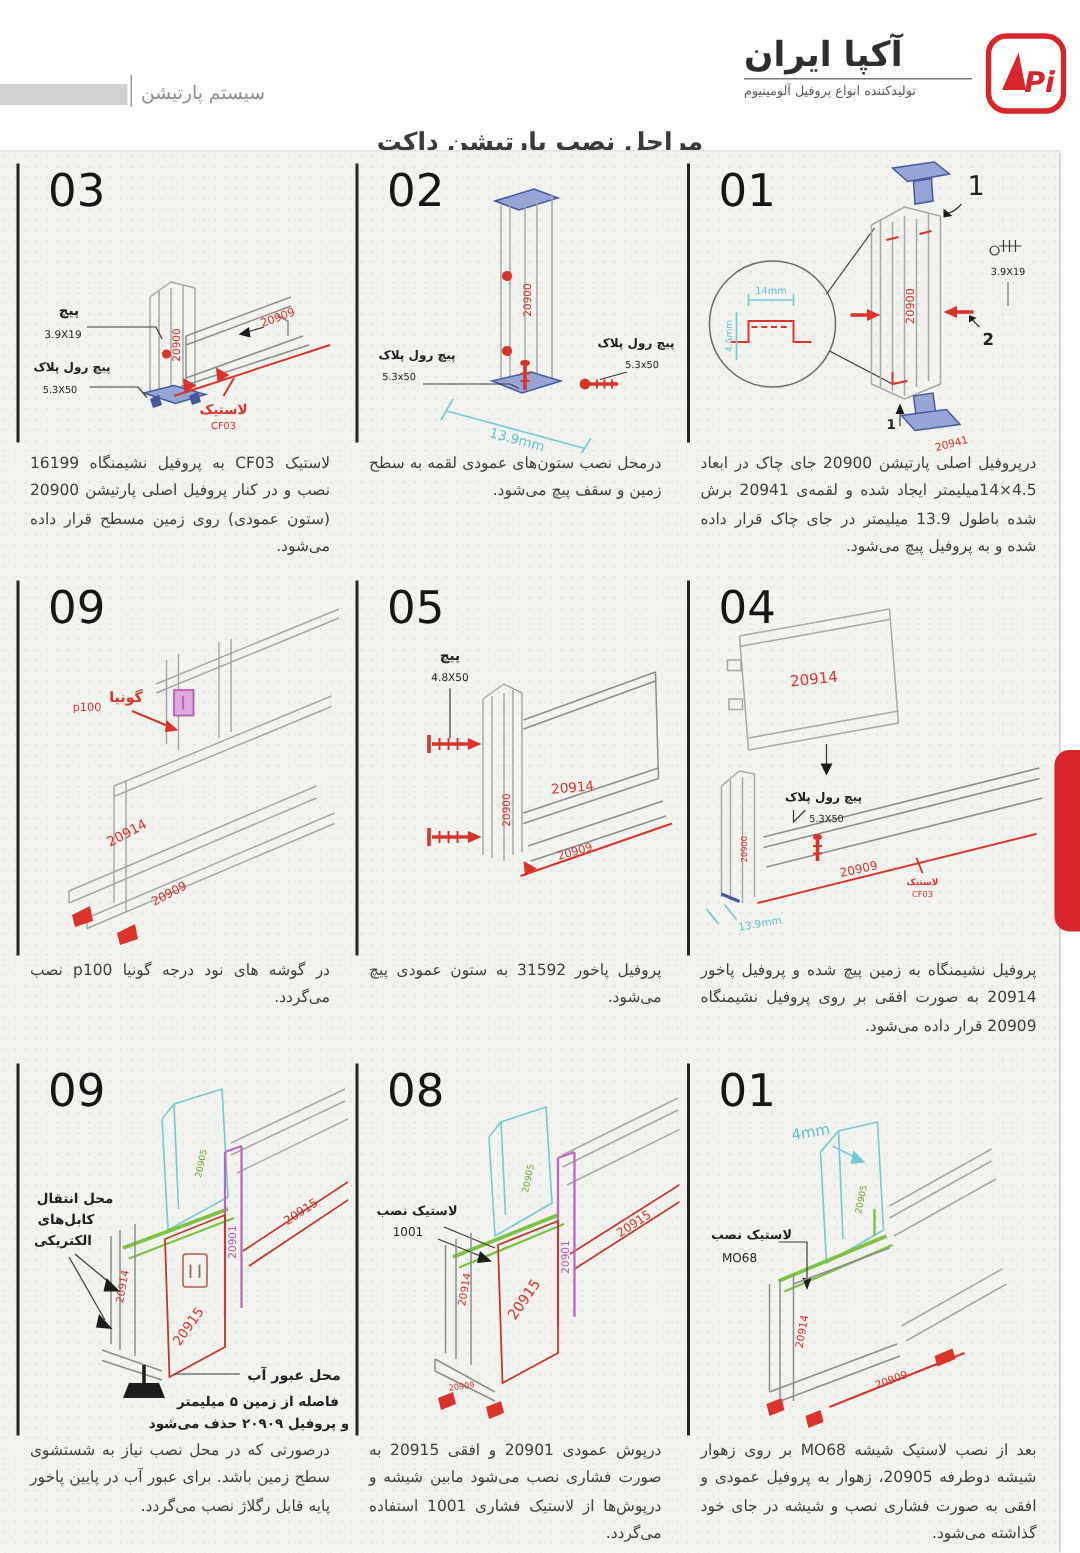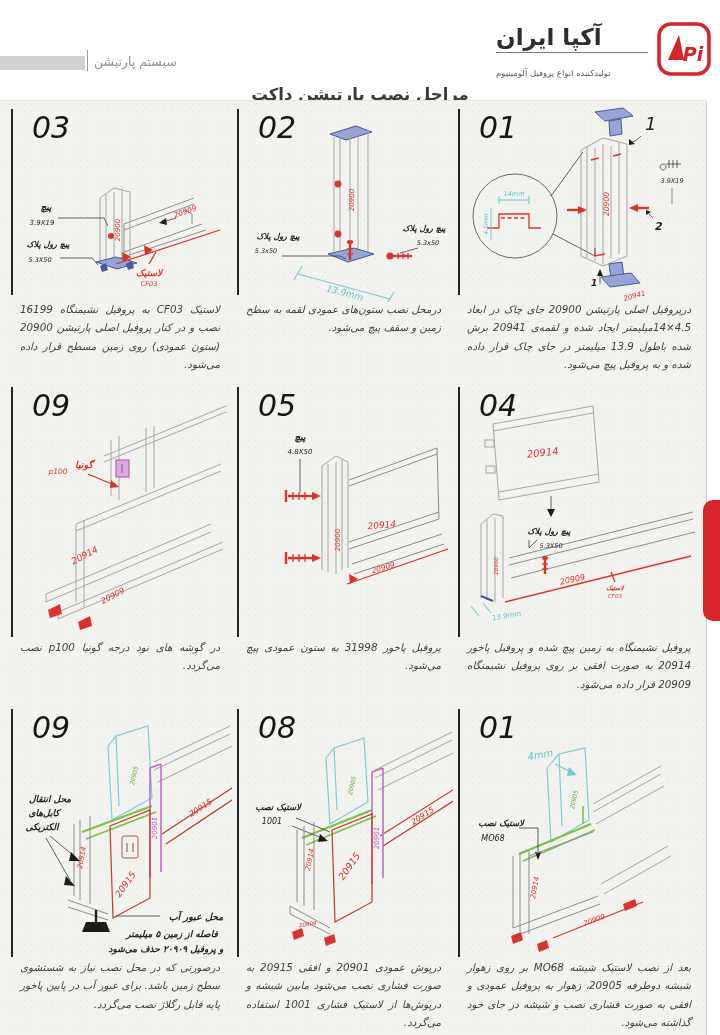--- a/index.html
+++ b/index.html
@@ -13,35 +13,35 @@
                      radial-gradient(#eaeae6 0.6px, transparent 0.6px);
     background-size:7px 7px,11px 11px;background-position:0 0,3px 5px;
     border-top:1px solid #e2e2df;}
   .edge-line{position:absolute;left:706px;top:102px;width:1px;height:933px;background:#c9c9c6;}
 
   
   .header{position:absolute;left:0;top:0;width:720px;height:100px;background:#fff;}
   .logo-mark{position:absolute;right:9px;top:22px;}
   .logo-text{position:absolute;right:72px;top:24px;width:152px;text-align:left;direction:rtl;}
   .brand{font-size:23px;font-weight:bold;color:#2e2e2e;letter-spacing:0px;}
-  .tagline{font-size:8.5px;color:#5c5c5c;border-top:1.3px solid #777;padding-top:15px;margin-top:2px;}
+  .tagline{font-size:8.5px;color:#5c5c5c;border-top:1.3px solid #777;padding-top:3px;margin-top:2px;}
   .doc-title{position:absolute;left:246px;top:49px;width:228px;text-align:center;direction:rtl;
     font-size:16.5px;font-weight:bold;color:#3a3a3a;margin-top:36px;}
   .system-label{position:absolute;left:94px;top:54px;font-size:12.5px;color:#8f8f8f;direction:rtl;}
   .system-divider{position:absolute;left:87px;top:50px;width:1px;height:21px;background:#9a9a9a;}
   .gray-bar{position:absolute;left:0;top:56px;width:85px;height:14px;background:#d1d1d1;}
 
   
   .side-tab{position:absolute;right:0;top:500px;width:17px;height:121px;background:#d8252b;
     border-radius:10px 0 0 10px;z-index:6;}
 
   
   .grid{position:absolute;left:8px;top:106px;width:699px;direction:rtl;
     display:grid;grid-template-columns:250px 221px 226px;grid-template-rows:278px 322px 325px;}
-  .cell{position:relative;direction:ltr;font-style:italic;}
+  .cell{position:relative;direction:ltr;}
   .vline{position:absolute;left:1px;top:3px;width:2px;background:#242424;}
   .row1 .vline{height:186px}.row2 .vline{height:250px}.row3 .vline{height:248px}
   .step-num{position:absolute;left:22px;top:4px;font-size:30px;color:#161616;direction:ltr;}
   .drawing{position:absolute;left:6px;top:0;}
   .caption{position:absolute;left:10px;right:16px;margin:0;direction:rtl;text-align:justify;
     text-align-last:right;font-size:10.3px;line-height:1.78;color:#3e3e3e;}
   .row1 .caption{top:194px}.row2 .caption{top:254px}.row3 .caption{top:252px}
 
   
   svg text{font-family:"DejaVu Sans","Liberation Sans",sans-serif;}
@@ -349,21 +349,21 @@
           <text x="140" y="144" font-size="9" class="tr" text-anchor="middle" transform="rotate(-5 140 144)">20914</text>
           <g>
             <line class="sg2" x1="110" y1="180" x2="200" y2="150"></line>
               <line class="sg2" x1="112" y1="190" x2="202" y2="160"></line>
           </g>
           <line class="sr" x1="105" y1="200" x2="206" y2="165" stroke-width="1.4"></line>
           <polygon class="fr" points="107,190 116,195 108,200"></polygon>
           <text x="142" y="186" font-size="7.5" class="tr" text-anchor="middle" transform="rotate(-16 142 186)">20909</text>
         </svg>
       </div>
-      <p class="caption">پروفیل پاخور 31998 به ستون عمودی پیچ می‌شود.</p>
+      <p class="caption">پروفیل پاخور 31592 به ستون عمودی پیچ می‌شود.</p>
     </section>
 
     <section class="cell row2">
       <div class="vline"></div>
       <div class="step-num">09</div>
       <div class="drawing">
         <svg width="216" height="252" viewBox="0 0 216 252">
           <g>
             <line class="sg" x1="95" y1="56" x2="95" y2="112"></line>
               <line class="sg" x1="103" y1="52" x2="103" y2="116"></line>

